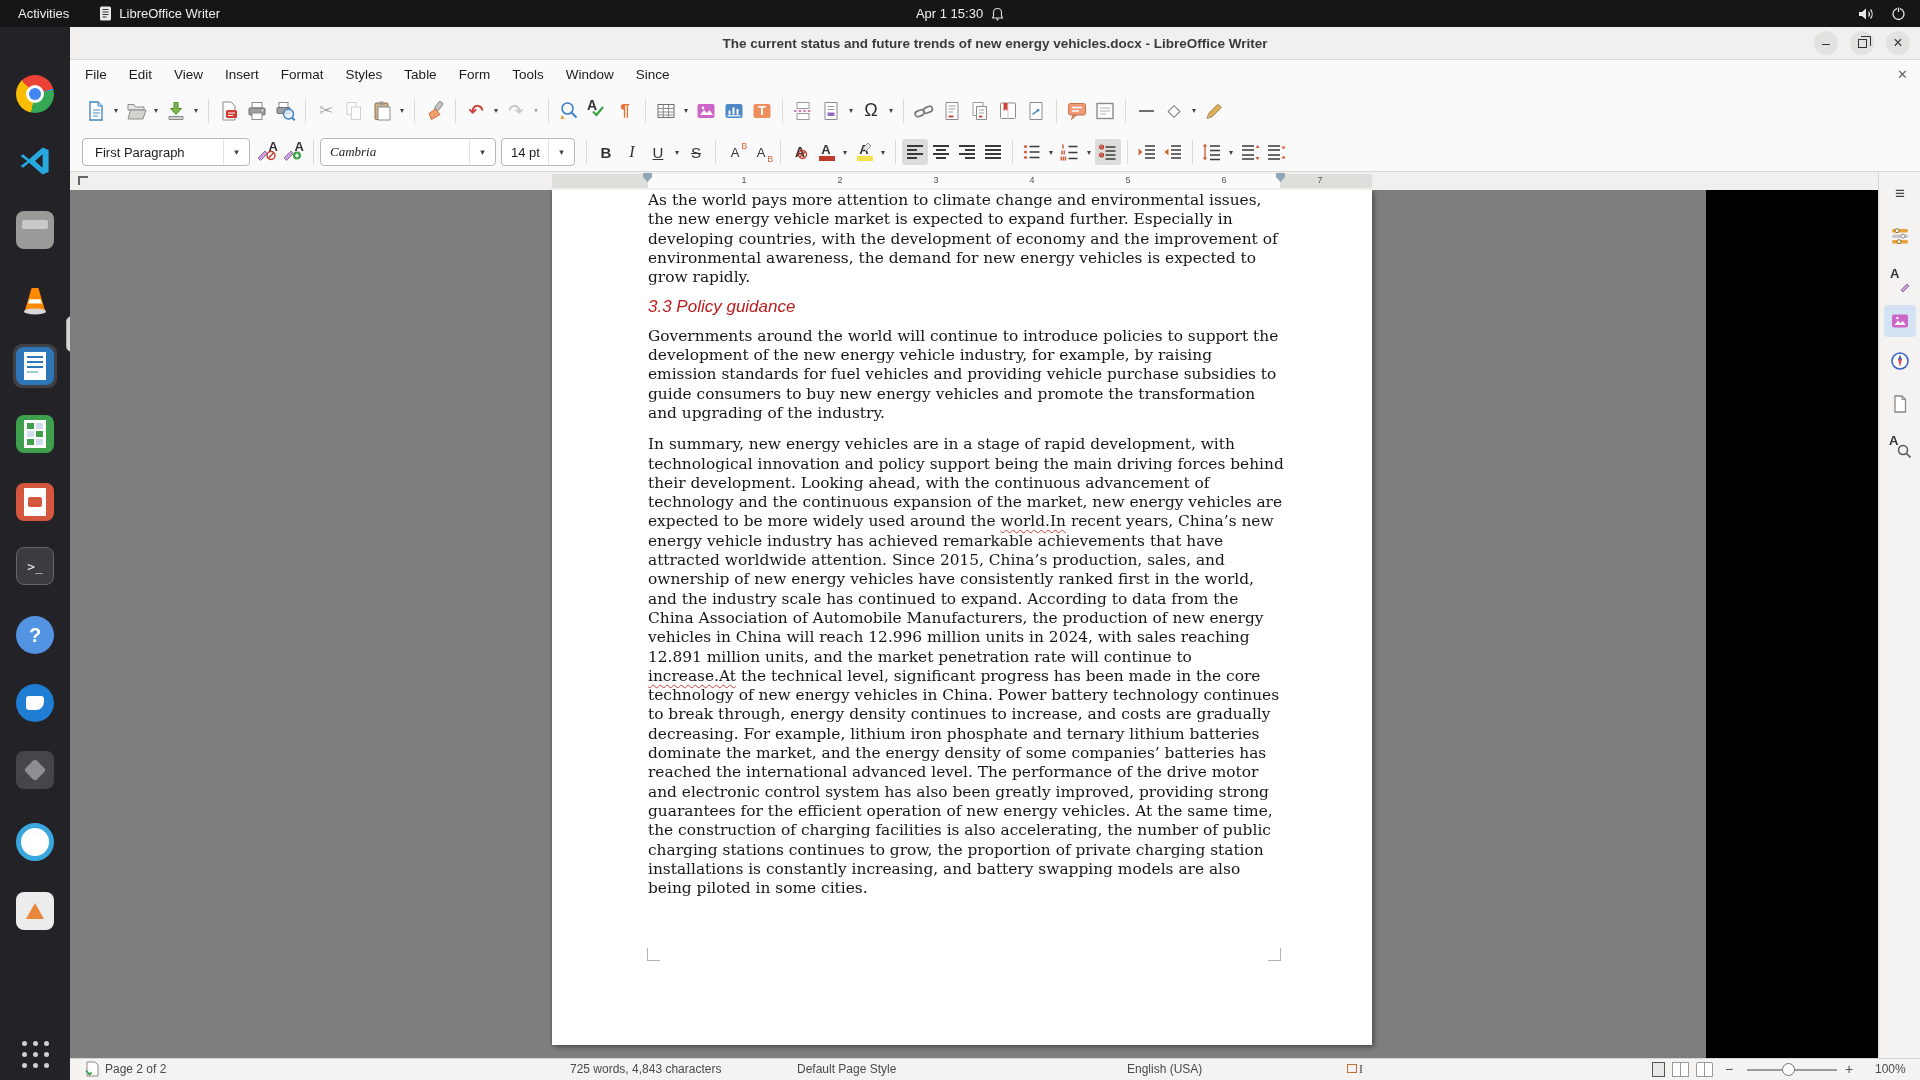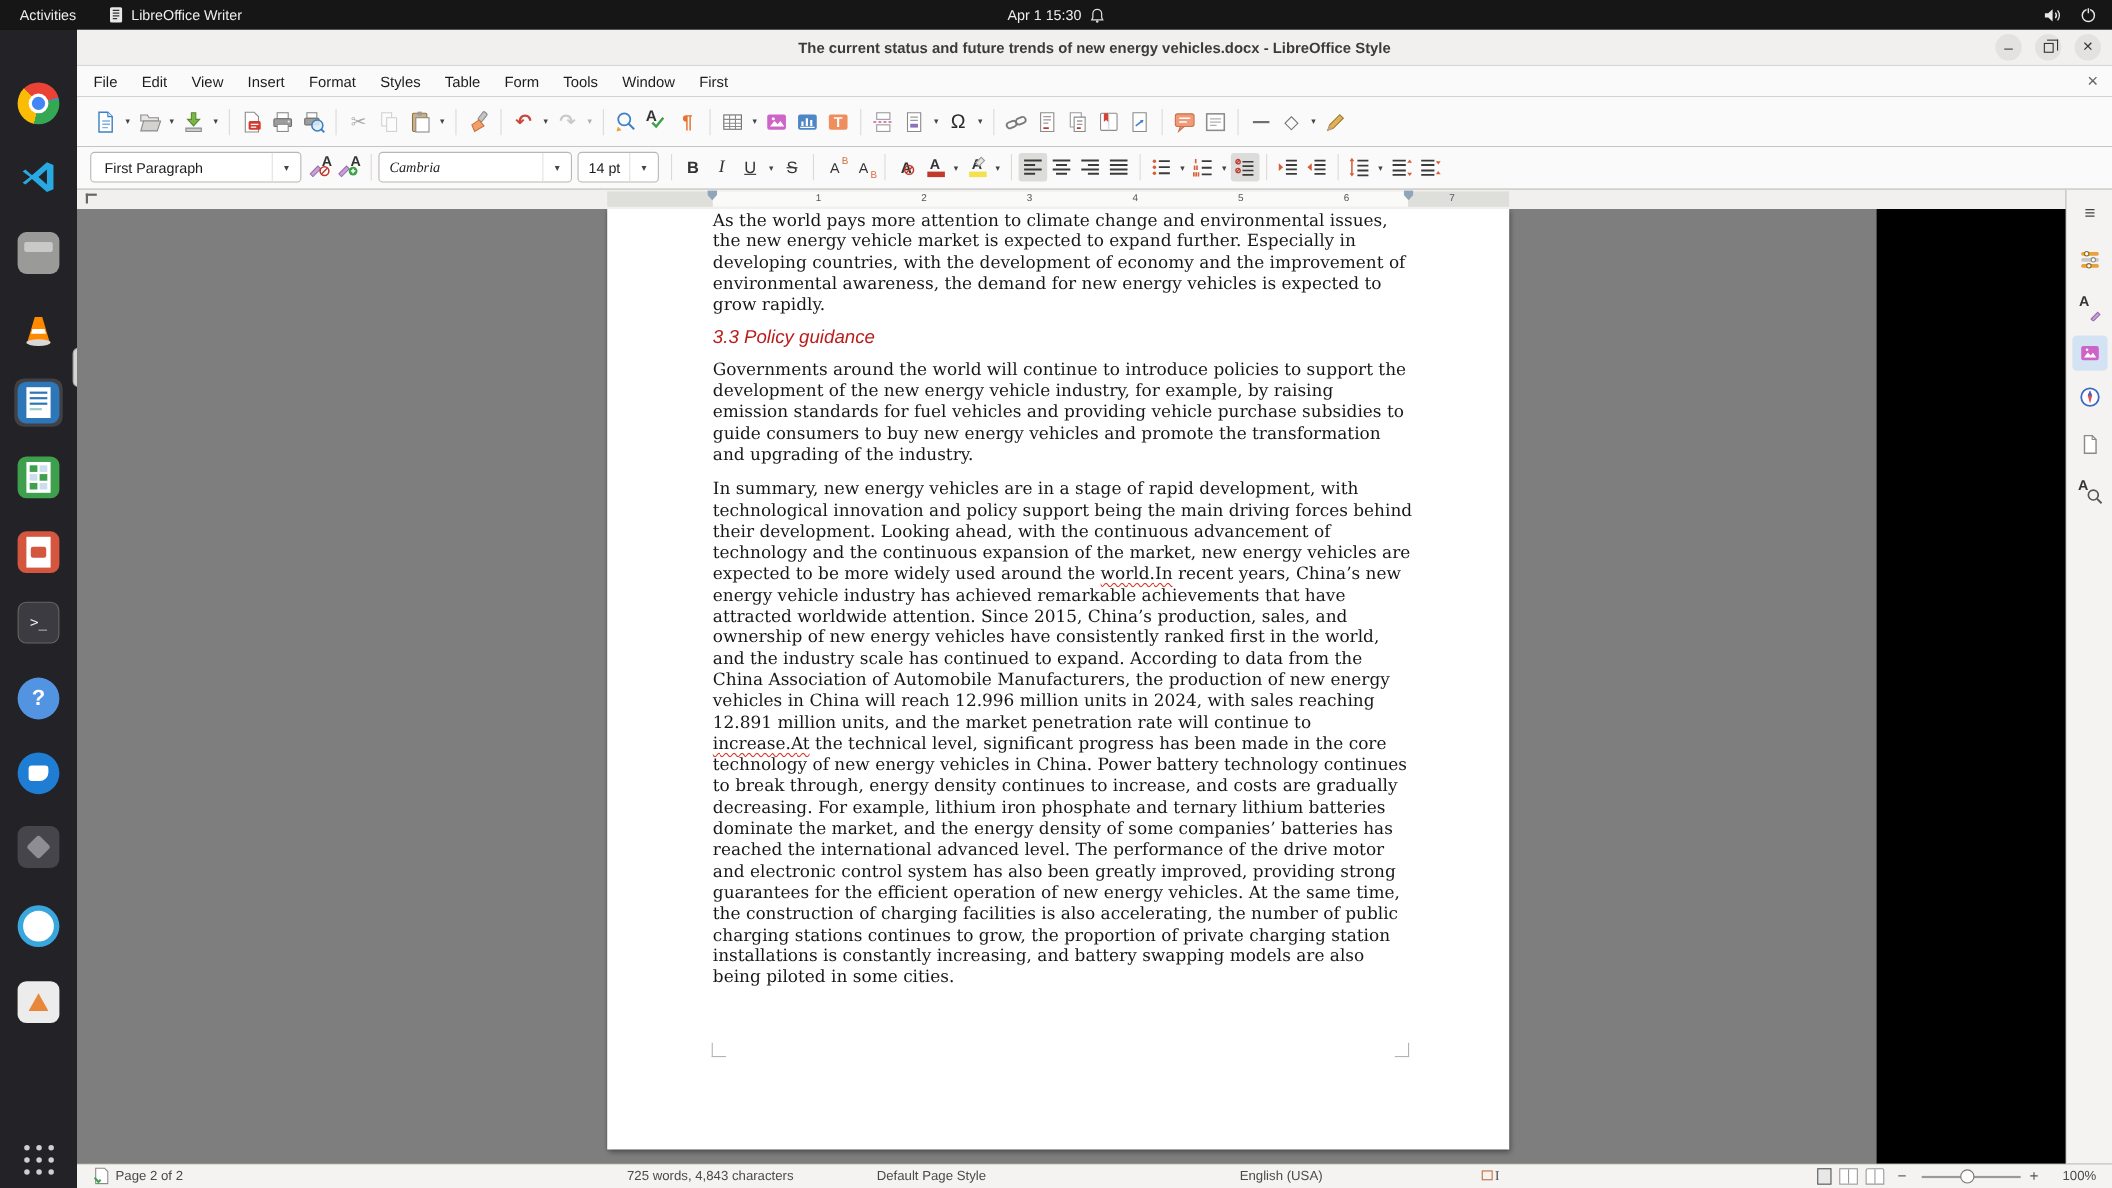--- a/index.html
+++ b/index.html
@@ -235,21 +235,21 @@
         <i></i>
       </div>
   </div>
 </div>
 <div id="dock-handle">
     <i></i>
     <i></i>
   </div>
 
 <div id="titlebar">
-  <span id="wintitle">The current status and future trends of new energy vehicles.docx - LibreOffice Style</span>
+  <span id="wintitle">The current status and future trends of new energy vehicles.docx - LibreOffice Writer</span>
   <div id="winbtns">
     <div class="wbtn">
         <span>–</span>
       </div>
     <div class="wbtn">
         <span class="restore-glyph"></span>
       </div>
     <div class="wbtn">
         <span style="font-size:16px;">×</span>
       </div>
@@ -260,21 +260,21 @@
   <span class="menu">File</span>
   <span class="menu">Edit</span>
   <span class="menu">View</span>
   <span class="menu">Insert</span>
   <span class="menu">Format</span>
   <span class="menu">Styles</span>
   <span class="menu">Table</span>
   <span class="menu">Form</span>
   <span class="menu">Tools</span>
   <span class="menu">Window</span>
-  <span class="menu">First</span>
+  <span class="menu">Since</span>
   <span id="menuclose">✕</span>
 </div>
 
 <div id="toolbar1">
   <div class="tb">
       <svg class="si" viewBox="0 0 22 22">
         <path d="M5 2h8l4 4v14H5z" fill="#fff" stroke="#3c82c4" stroke-width="1.3"></path>
         <path d="M13 2v4h4" fill="#d6e7f7" stroke="#3c82c4"></path>
         <path d="M8 10h7M8 13h7M8 16h5" stroke="#7fb0dd" stroke-width="1.3"></path>
       </svg>
@@ -499,21 +499,21 @@
     </div>
   <div class="tb">
       <svg class="si" viewBox="0 0 22 22">
         <path d="M4 18.5l1.8-5 9.2-9.2 3.2 3.2-9.2 9.2z" fill="#e3b05a" stroke="#9b7a33"></path>
         <path d="M4 18.5l4.6-1.3-3.3-3.3z" fill="#caa58a"></path>
       </svg>
     </div>
 </div>
 
 <div id="toolbar2">
-  <div class="combo" style="width:192px;padding-left:12px;">
+  <div class="combo" style="width:168px;padding-left:12px;">
     <span class="cv">First Paragraph</span>
       <span class="carr">▾</span>
   </div>
   <div class="tb sm">
       <span class="fcA" style="position:absolute;right:3px;top:2px;">A</span>
       <svg class="si" viewBox="0 0 22 22" style="position:absolute;left:0;top:0;">
         <path d="M3 19l7-7 2.5 2.5-7 7z" fill="#c9a0d8" stroke="#9b6fae"></path>
         <circle cx="16" cy="16.5" r="4" fill="#fff" stroke="#c0392b" stroke-width="1.4"></circle>
         <path d="M13.3 19.2l5.4-5.4" stroke="#c0392b" stroke-width="1.4"></path>
       </svg>

